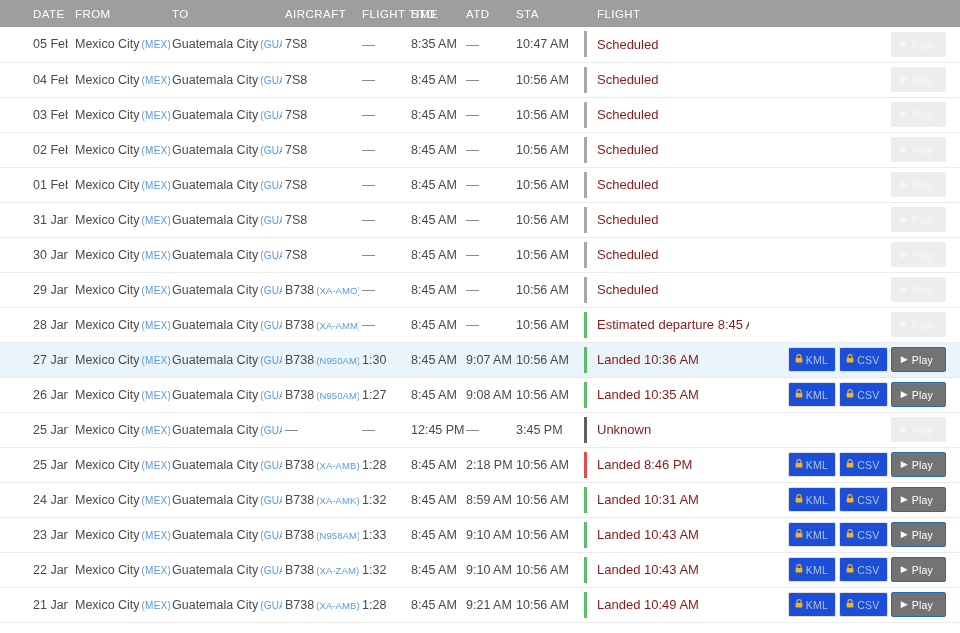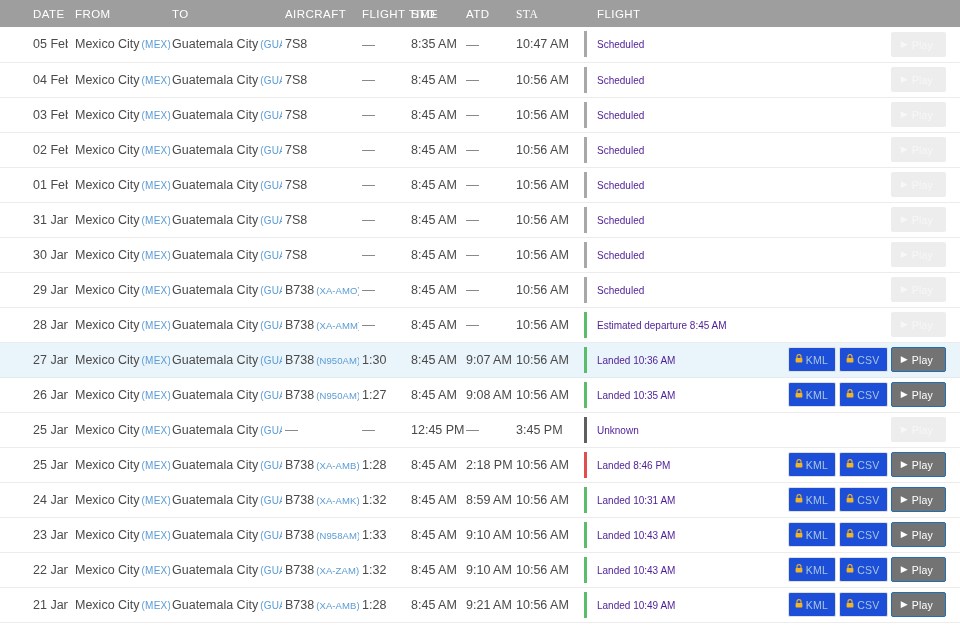--- a/index.html
+++ b/index.html
@@ -78,21 +78,21 @@
   .pad-atd      { padding-left: 2px;  }
   .pad-sta      { padding-left: 2px;  }
 
   th.pad-date     { padding-left: 33px; }
   th.pad-from     { padding-left: 7px;  }
   th.pad-to       { padding-left: 2px;  }
   th.pad-aircraft { padding-left: 3px;  }
   th.pad-ftime    { padding-left: 3px;  }
   th.pad-std      { padding-left: 2px;  }
   th.pad-atd      { padding-left: 2px;  }
-  th.pad-sta      { padding-left: 2px; font-family: Liberation Serif, serif;  }
+  th.pad-sta      { padding-left: 2px;  }
   th.pad-status   { padding-left: 18px; }
 
   
   .airport-code {
     color: #5b9bd5;
     font-size: 10px;
     letter-spacing: 0.2px;
     margin-left: 2px;
   }
 
@@ -123,22 +123,22 @@
     height: 26px;
     border-radius: 0;
   }
 
   .status-bar.bar-green   { background: #5bbd6a; }
   .status-bar.bar-gray    { background: #a8a8a8; }
   .status-bar.bar-darkgray{ background: #5f5f5f; }
   .status-bar.bar-red     { background: #e24c4c; }
 
   .status-text {
-    color: #4c1d95;
-    font-size: 10px;
+    color: #7f1d1d;
+    font-size: 13px;
   }
 
   
   .actions-cell {
     text-align: right;
     padding-right: 14px;
     white-space: nowrap;
   }
 
   .btn {

